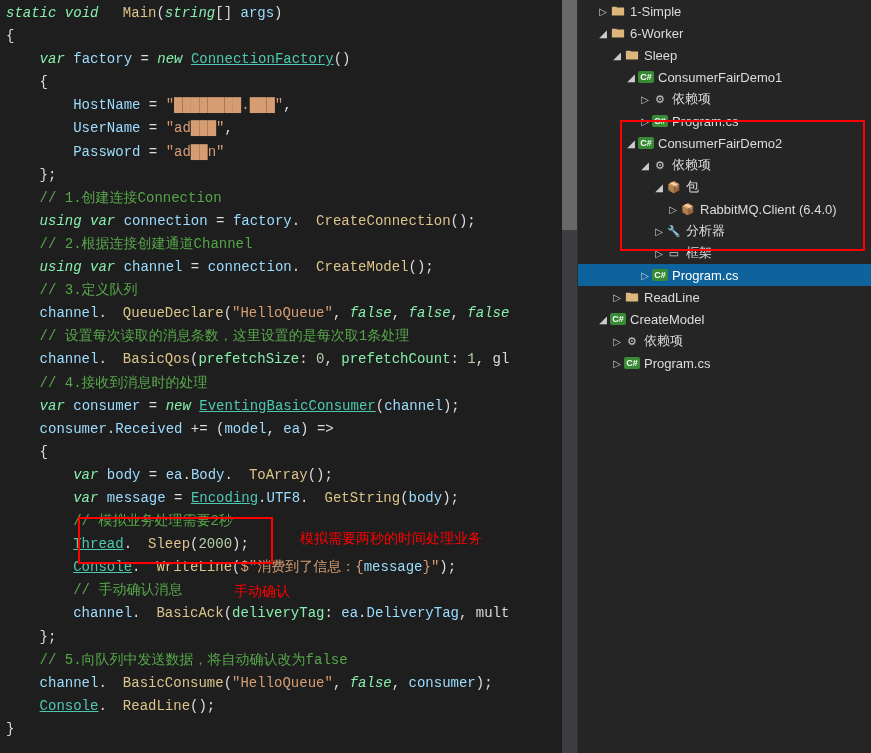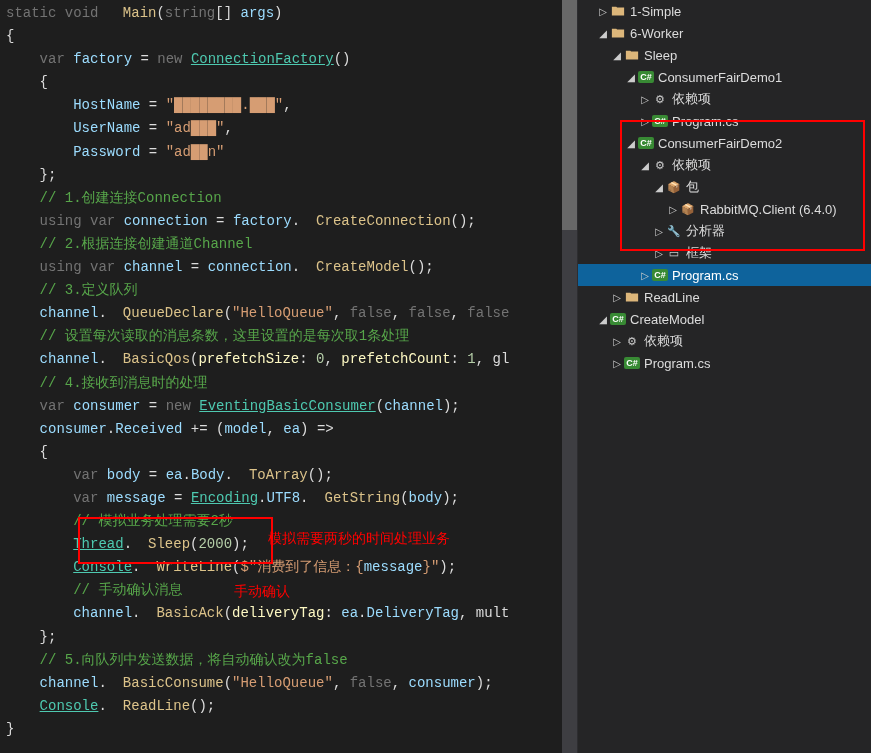--- a/index.html
+++ b/index.html
@@ -75,46 +75,46 @@
   justify-content: center;
   font-size: 11px;
 }
 .folder { color: #dcb67a; }
 .csfolder { color: #b8d7a3; }
 .csfile { color: #b8d7a3; }
 .package { color: #9cdcfe; }
 .gear { color: #cccccc; }
 .wrench { color: #cccccc; }
 .frame { color: #cccccc; }
-.kw { color: #737373; }
+.kw { color: #86efac; font-style: italic; }
 .type { color: #4ec9b0; text-decoration: underline; }
 .str { color: #d69d73; }
 .com { color: #57a64a; }
-.param { color: #fef9c3; }
+.param { color: #86efac; }
 .method { color: #dcc38a; padding-left: 16px; }
 .var { color: #9cdcfe; }
 .num { color: #b5cea8; }
 .red-box {
   border: 2px solid #ff0000;
   position: absolute;
 }
 .red-annotation {
   color: #ff0000;
   font-family: "Microsoft YaHei", sans-serif;
   font-size: 14px;
   position: absolute;
 }
 </style>
 </head>
 <body>
 
 <div class="code-panel">
   <div class="code-lines" id="code-lines"><div><span class="kw">static</span><span> </span><span class="kw">void</span><span> </span><span class="method">Main</span><span>(</span><span class="kw">string</span><span>[] </span><span class="var">args</span><span>)</span></div><div><span>{</span></div><div>    <span class="kw">var</span><span> </span><span class="var">factory</span><span> = </span><span class="kw">new</span><span> </span><span class="type">ConnectionFactory</span><span>()</span></div><div>    <span>{</span></div><div>        <span class="var">HostName</span><span> = </span><span class="str">"████████.███"</span><span>,</span></div><div>        <span class="var">UserName</span><span> = </span><span class="str">"ad███"</span><span>,</span></div><div>        <span class="var">Password</span><span> = </span><span class="str">"ad██n"</span></div><div>    <span>};</span></div><div>    <span class="com">// 1.创建连接Connection</span></div><div>    <span class="kw">using</span><span> </span><span class="kw">var</span><span> </span><span class="var">connection</span><span> = </span><span class="var">factory</span><span>.</span><span class="method">CreateConnection</span><span>();</span></div><div>    <span class="com">// 2.根据连接创建通道Channel</span></div><div>    <span class="kw">using</span><span> </span><span class="kw">var</span><span> </span><span class="var">channel</span><span> = </span><span class="var">connection</span><span>.</span><span class="method">CreateModel</span><span>();</span></div><div>    <span class="com">// 3.定义队列</span></div><div>    <span class="var">channel</span><span>.</span><span class="method">QueueDeclare</span><span>(</span><span class="str">"HelloQueue"</span><span>, </span><span class="kw">false</span><span>, </span><span class="kw">false</span><span>, </span><span class="kw">false</span></div><div>    <span class="com">// 设置每次读取的消息条数，这里设置的是每次取1条处理</span></div><div>    <span class="var">channel</span><span>.</span><span class="method">BasicQos</span><span>(</span><span class="param">prefetchSize</span><span>: </span><span class="num">0</span><span>, </span><span class="param">prefetchCount</span><span>: </span><span class="num">1</span><span>, gl</span></div><div>    <span class="com">// 4.接收到消息时的处理</span></div><div>    <span class="kw">var</span><span> </span><span class="var">consumer</span><span> = </span><span class="kw">new</span><span> </span><span class="type">EventingBasicConsumer</span><span>(</span><span class="var">channel</span><span>);</span></div><div>    <span class="var">consumer</span><span>.</span><span class="var">Received</span><span> += (</span><span class="var">model</span><span>, </span><span class="var">ea</span><span>) =&gt;</span></div><div>    <span>{</span></div><div>        <span class="kw">var</span><span> </span><span class="var">body</span><span> = </span><span class="var">ea</span><span>.</span><span class="var">Body</span><span>.</span><span class="method">ToArray</span><span>();</span></div><div>        <span class="kw">var</span><span> </span><span class="var">message</span><span> = </span><span class="type">Encoding</span><span>.</span><span class="var">UTF8</span><span>.</span><span class="method">GetString</span><span>(</span><span class="var">body</span><span>);</span></div><div>        <span class="com">// 模拟业务处理需要2秒</span></div><div>        <span class="type">Thread</span><span>.</span><span class="method">Sleep</span><span>(</span><span class="num">2000</span><span>);</span></div><div>        <span class="type">Console</span><span>.</span><span class="method">WriteLine</span><span>(</span><span class="str">$"消费到了信息：{</span><span class="var">message</span><span class="str">}"</span><span>);</span></div><div>        <span class="com">// 手动确认消息</span></div><div>        <span class="var">channel</span><span>.</span><span class="method">BasicAck</span><span>(</span><span class="param">deliveryTag</span><span>: </span><span class="var">ea</span><span>.</span><span class="var">DeliveryTag</span><span>, mult</span></div><div>    <span>};</span></div><div>    <span class="com">// 5.向队列中发送数据，将自动确认改为false</span></div><div>    <span class="var">channel</span><span>.</span><span class="method">BasicConsume</span><span>(</span><span class="str">"HelloQueue"</span><span>, </span><span class="kw">false</span><span>, </span><span class="var">consumer</span><span>);</span></div><div>    <span class="type">Console</span><span>.</span><span class="method">ReadLine</span><span>();</span></div><div><span>}</span></div></div>
   <div class="red-box" style="left:78px; top:517px; width:195px; height:47px;"></div>
-  <div class="red-annotation" style="left:268px; top:530px;text-align:center;">模拟需要两秒的时间处理业务</div>
+  <div class="red-annotation" style="left:300px; top:530px;text-align:center;">模拟需要两秒的时间处理业务</div>
   <div class="red-annotation" style="left:234px; top:583px;">手动确认</div>
   <div class="scrollbar">
     <div class="scrollbar-thumb"></div>
   </div>
 </div>
 
 <div class="sidebar">
   <div id="tree">
       <div class="tree-item" style="padding-left: 18px;">
         <span class="expand">▷</span>

